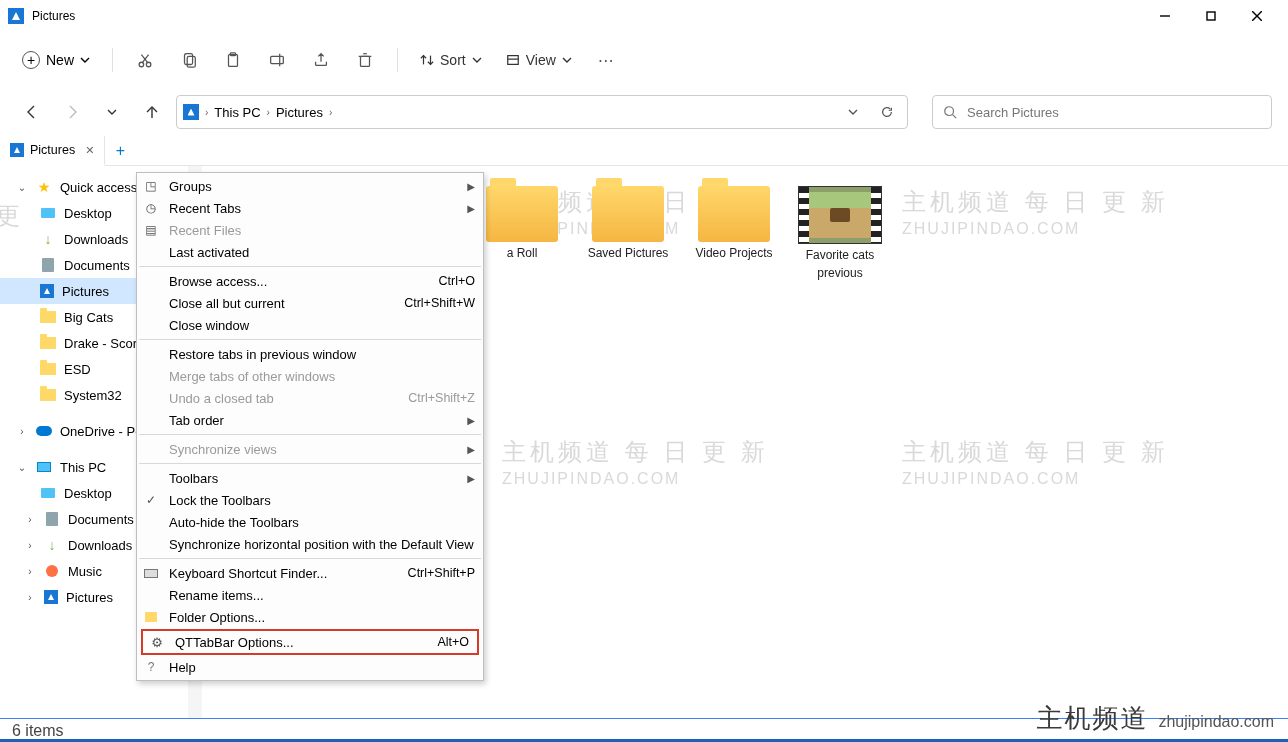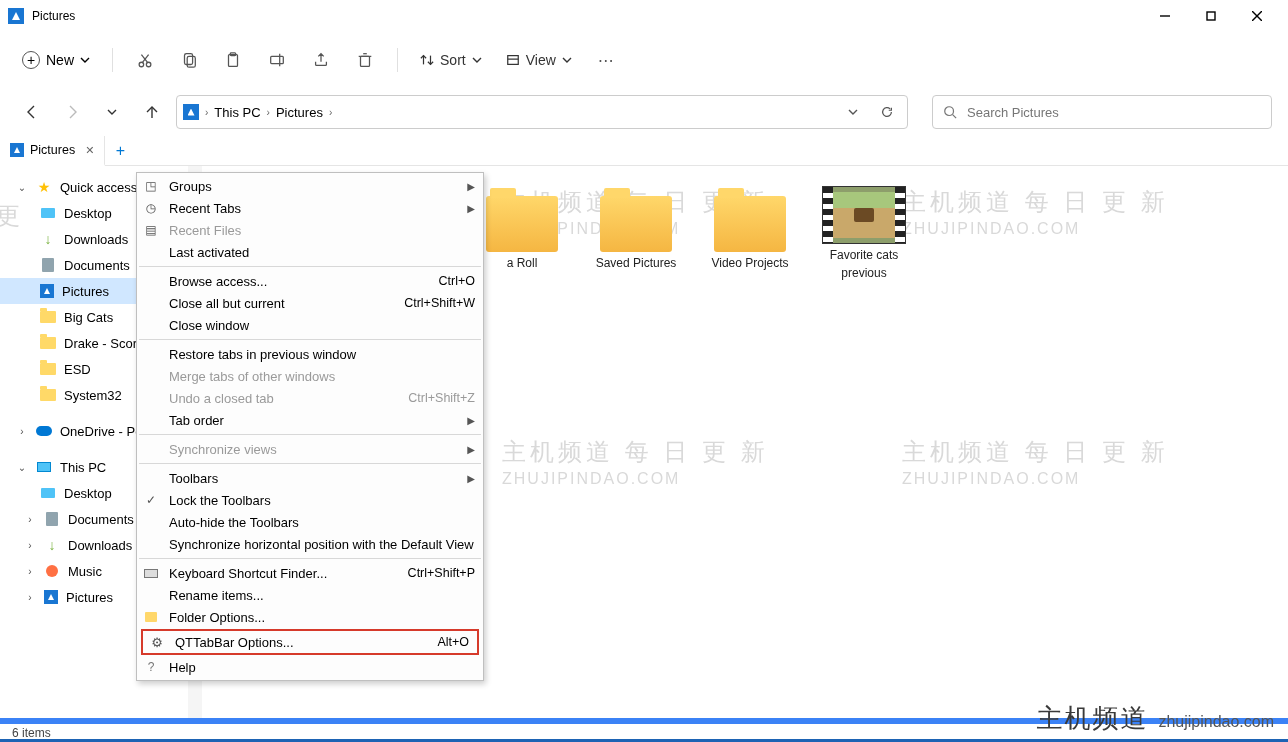--- a/index.html
+++ b/index.html
@@ -67,21 +67,21 @@
 .pc-ico-blue { width: 14px; height: 10px; background: #4fc3f7; border: 1px solid #0288d1; }
 .onedrive-ico { width: 16px; height: 10px; background: #0078d4; border-radius: 5px; }
 .music-ico { width: 12px; height: 12px; background: #ff7043; border-radius: 50%; }
 .pic-icon { width: 14px; height: 14px; background: #1976d2; display: flex; align-items: center; justify-content: center; }
 .pic-icon::after { content: ""; width: 6px; height: 6px; background: #fff; clip-path: polygon(50% 0%, 100% 100%, 0% 100%); }
 .scrollbar-v { width: 14px; background: #f5f5f5; position: relative; }
 .scrollbar-v .thumb { position: absolute; left: 3px; right: 3px; top: 8px; height: 170px; background: #c0c0c0; border-radius: 4px; }
 
 
 .content { flex: 1; padding: 20px 12px; position: relative; }
-.item-grid { display: flex; gap: 18px; align-items: center; }
+.item-grid { display: flex; gap: 10px; }
 .grid-item { width: 96px; display: flex; flex-direction: column; align-items: center; text-align: center; font-size: 12px; color: #222; gap: 4px; }
 .folder-big { width: 72px; height: 56px; background: linear-gradient(#ffd76a, #f5b642); border-radius: 3px; position: relative; }
 .folder-big::before { content: ""; position: absolute; top: -8px; left: 4px; width: 26px; height: 10px; background: #ffd76a; border-radius: 2px 2px 0 0; }
 .video-thumb { width: 84px; height: 58px; background: #8d9e6b; border: 1px solid #333; position: relative; display: flex; align-items: center; justify-content: center; overflow: hidden; }
 .video-thumb::before, .video-thumb::after { content: ""; position: absolute; top: 0; bottom: 0; width: 10px; background: repeating-linear-gradient(#222 0 6px, #fff 6px 11px); }
 .video-thumb::before { left: 0; }
 .video-thumb::after { right: 0; }
 .video-thumb .img { width: 62px; height: 46px; background: linear-gradient(#a7c77c 0 35%, #c9a86a 35% 100%); display: flex; align-items: center; justify-content: center; }
 .video-thumb .img::after { content: ""; display: block; width: 20px; height: 14px; background: #6b4a24; border-radius: 2px; }
 
@@ -102,21 +102,21 @@
 .kb-ico { width: 14px; height: 9px; border: 1px solid #777; background: #ddd; }
 .fold-ico-sm { width: 12px; height: 10px; background: #ffd76a; border-radius: 1px; }
 
 
 .wm { position: absolute; color: #d9d9d9; font-family: "Microsoft YaHei", sans-serif; pointer-events: none; letter-spacing: 4px; }
 .wm .cn { font-size: 24px; font-weight: 500; }
 .wm .en { font-size: 16px; letter-spacing: 2px; margin-top: 2px; }
 .wm-edge { position: absolute; color: #d9d9d9; font-size: 24px; left: -4px; pointer-events: none; font-family: "Microsoft YaHei", sans-serif; }
 
 
-.statusbar { height: 24px; display: flex; align-items: center; padding: 0 12px; font-size: 12px; color: #444; border-top: 6px solid #3b82f6; }
+.statusbar { height: 24px; display: flex; align-items: center; padding: 0 12px; font-size: 16px; color: #444; border-top: 1px solid #3b82f6; }
 .branding { position: absolute; right: 14px; bottom: 6px; display: flex; align-items: baseline; gap: 10px; color: #3a3a3a; }
 .branding .cn { font-size: 26px; font-family: "Microsoft YaHei"; letter-spacing: 2px; }
 .branding .en { font-size: 16px; color: #555; }
 .bottom-border { position: absolute; left: 0; right: 0; bottom: 0; height: 3px; background: #1d63b4; }
 
 svg { stroke: currentColor; fill: none; stroke-width: 1.4; }
 </style>
 </head>
 <body>
 

